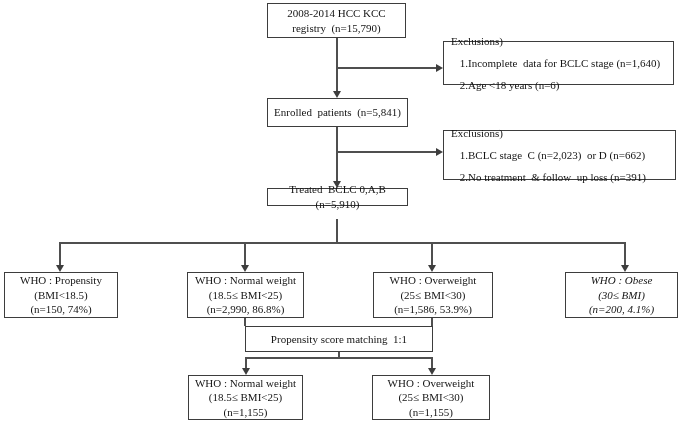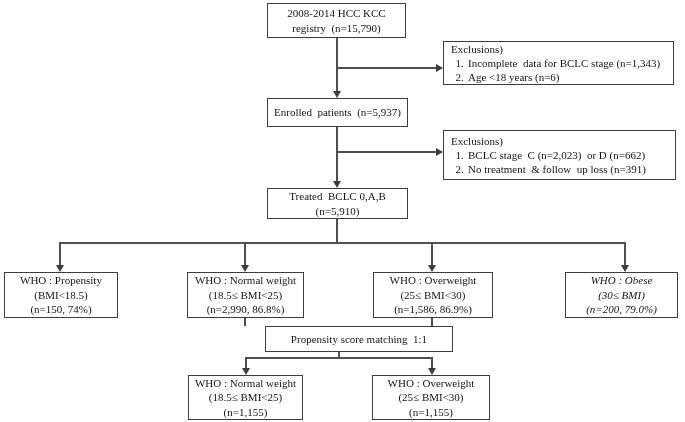--- a/index.html
+++ b/index.html
@@ -24,23 +24,24 @@
     justify-content: center;
     align-items: center;
     text-align: right;
     font-size: 11px;
     line-height: 1.32;
     z-index: 2;
   }
   .box .ln { white-space: pre; }
   .box.left-align {
     align-items: flex-start;
-    text-align: center;
+    text-align: right;
     padding: 3px 4px 3px 7px;
     line-height: 1.3;
+    gap: 8px;
   }
   .excl-item { display: flex; white-space: pre; }
   .excl-item .num { width: 17px; flex: 0 0 17px; }
   .line {
     position: absolute;
     background: #4f4f4f;
     z-index: 1;
   }
   .arrow-down {
     position: absolute;
@@ -56,26 +57,26 @@
     border-top: 4px solid transparent;
     border-bottom: 4px solid transparent;
     border-left: 7px solid #3d3d3d;
     z-index: 1;
   }
   
   #box-registry          { left: 267px; top: 3px;   width: 139px; height: 35px; }
   #box-exclusions-1      { left: 443px; top: 41px;  width: 231px; height: 44px; }
   #box-enrolled          { left: 267px; top: 98px;  width: 141px; height: 29px; }
   #box-exclusions-2      { left: 443px; top: 130px; width: 233px; height: 50px; }
-  #box-treated           { left: 267px; top: 188px; width: 141px; height: 31px; }
+  #box-treated           { left: 267px; top: 188px; width: 141px; height: 18px; }
   #box-underweight       { left: 4px;   top: 272px; width: 114px; height: 46px; }
   #box-normal            { left: 187px; top: 272px; width: 117px; height: 46px; }
   #box-overweight        { left: 373px; top: 272px; width: 120px; height: 46px; }
   #box-obese             { left: 565px; top: 272px; width: 113px; height: 46px; font-style: italic; }
-  #box-matching          { left: 245px; top: 326px; width: 188px; height: 26px; margin-left: 20px; }
+  #box-matching          { left: 245px; top: 326px; width: 188px; height: 26px; }
   #box-matched-normal    { left: 188px; top: 375px; width: 115px; height: 45px; }
   #box-matched-overweight{ left: 372px; top: 375px; width: 118px; height: 45px; }
 </style>
 </head>
 <body>
 
 <div id="canvas">
 
   <div class="line" style="left:336px; top:38px; width:2px; height:55px;"></div>
   <div class="arrow-down" style="left:333px; top:91px;"></div>
@@ -118,30 +119,30 @@
 
   <div class="box" id="box-registry">
     <div class="ln">2008-2014 HCC KCC</div>
     <div class="ln">registry  (n=15,790)</div>
   </div>
 
   <div class="box left-align" id="box-exclusions-1">
     <div class="ln">Exclusions)</div>
     <div class="excl-item">
       <span class="num">1.</span>
-      <span>Incomplete  data for BCLC stage (n=1,343)</span>
+      <span>Incomplete  data for BCLC stage (n=1,640)</span>
     </div>
     <div class="excl-item">
       <span class="num">2.</span>
       <span>Age &lt;18 years (n=6)</span>
     </div>
   </div>
 
   <div class="box" id="box-enrolled">
-    <div class="ln">Enrolled  patients  (n=5,937)</div>
+    <div class="ln">Enrolled  patients  (n=5,841)</div>
   </div>
 
   <div class="box left-align" id="box-exclusions-2">
     <div class="ln">Exclusions)</div>
     <div class="excl-item">
       <span class="num">1.</span>
       <span>BCLC stage  C (n=2,023)  or D (n=662)</span>
     </div>
     <div class="excl-item">
       <span class="num">2.</span>
@@ -162,27 +163,27 @@
 
   <div class="box" id="box-normal">
     <div class="ln">WHO : Normal weight</div>
     <div class="ln">(18.5≤ BMI&lt;25)</div>
     <div class="ln">(n=2,990, 86.8%)</div>
   </div>
 
   <div class="box" id="box-overweight">
     <div class="ln">WHO : Overweight</div>
     <div class="ln">(25≤ BMI&lt;30)</div>
-    <div class="ln">(n=1,586, 86.9%)</div>
+    <div class="ln">(n=1,586, 53.9%)</div>
   </div>
 
   <div class="box" id="box-obese">
     <div class="ln">WHO : Obese</div>
     <div class="ln">(30≤ BMI)</div>
-    <div class="ln">(n=200, 79.0%)</div>
+    <div class="ln">(n=200, 4.1%)</div>
   </div>
 
   <div class="box" id="box-matching">
     <div class="ln">Propensity score matching  1:1</div>
   </div>
 
   <div class="box" id="box-matched-normal">
     <div class="ln">WHO : Normal weight</div>
     <div class="ln">(18.5≤ BMI&lt;25)</div>
     <div class="ln">(n=1,155)</div>

